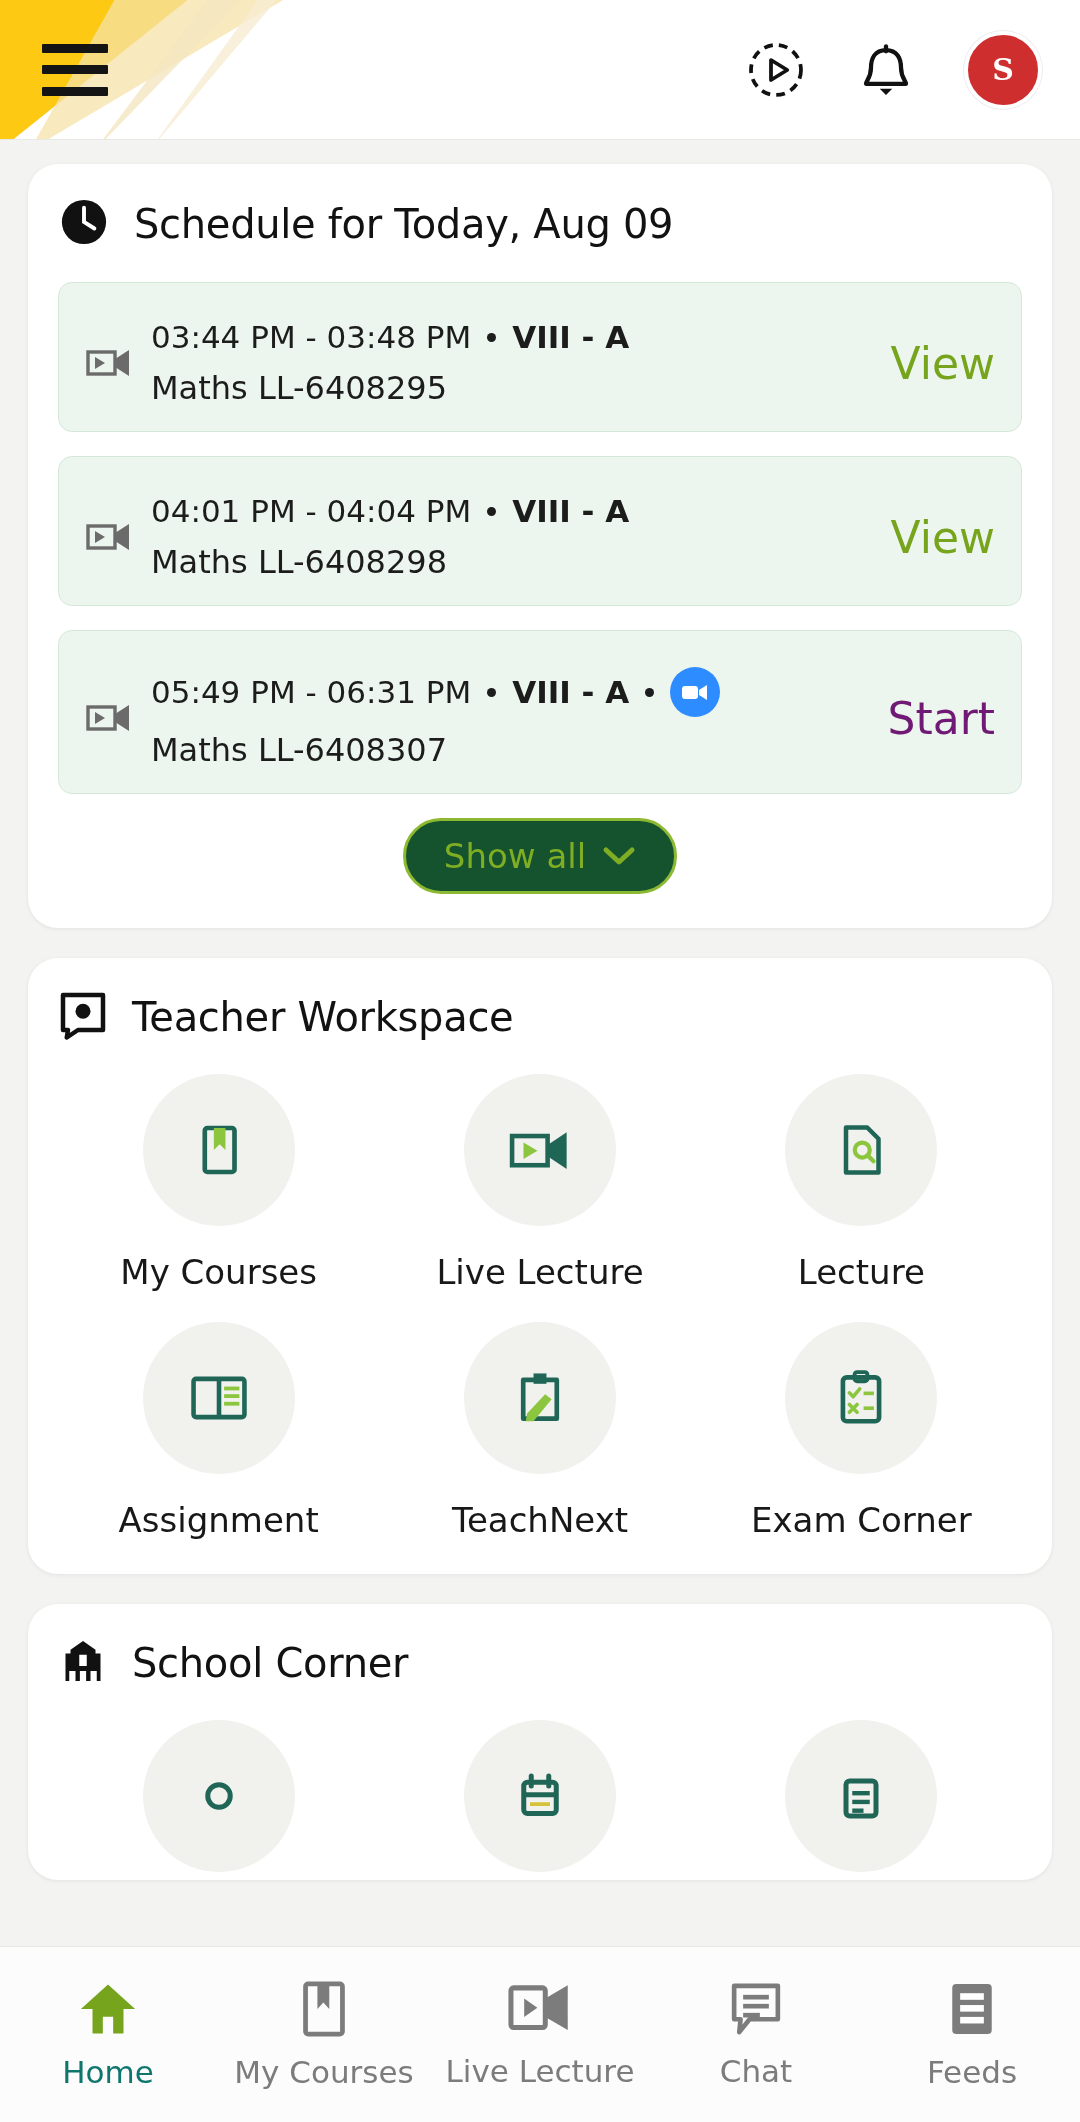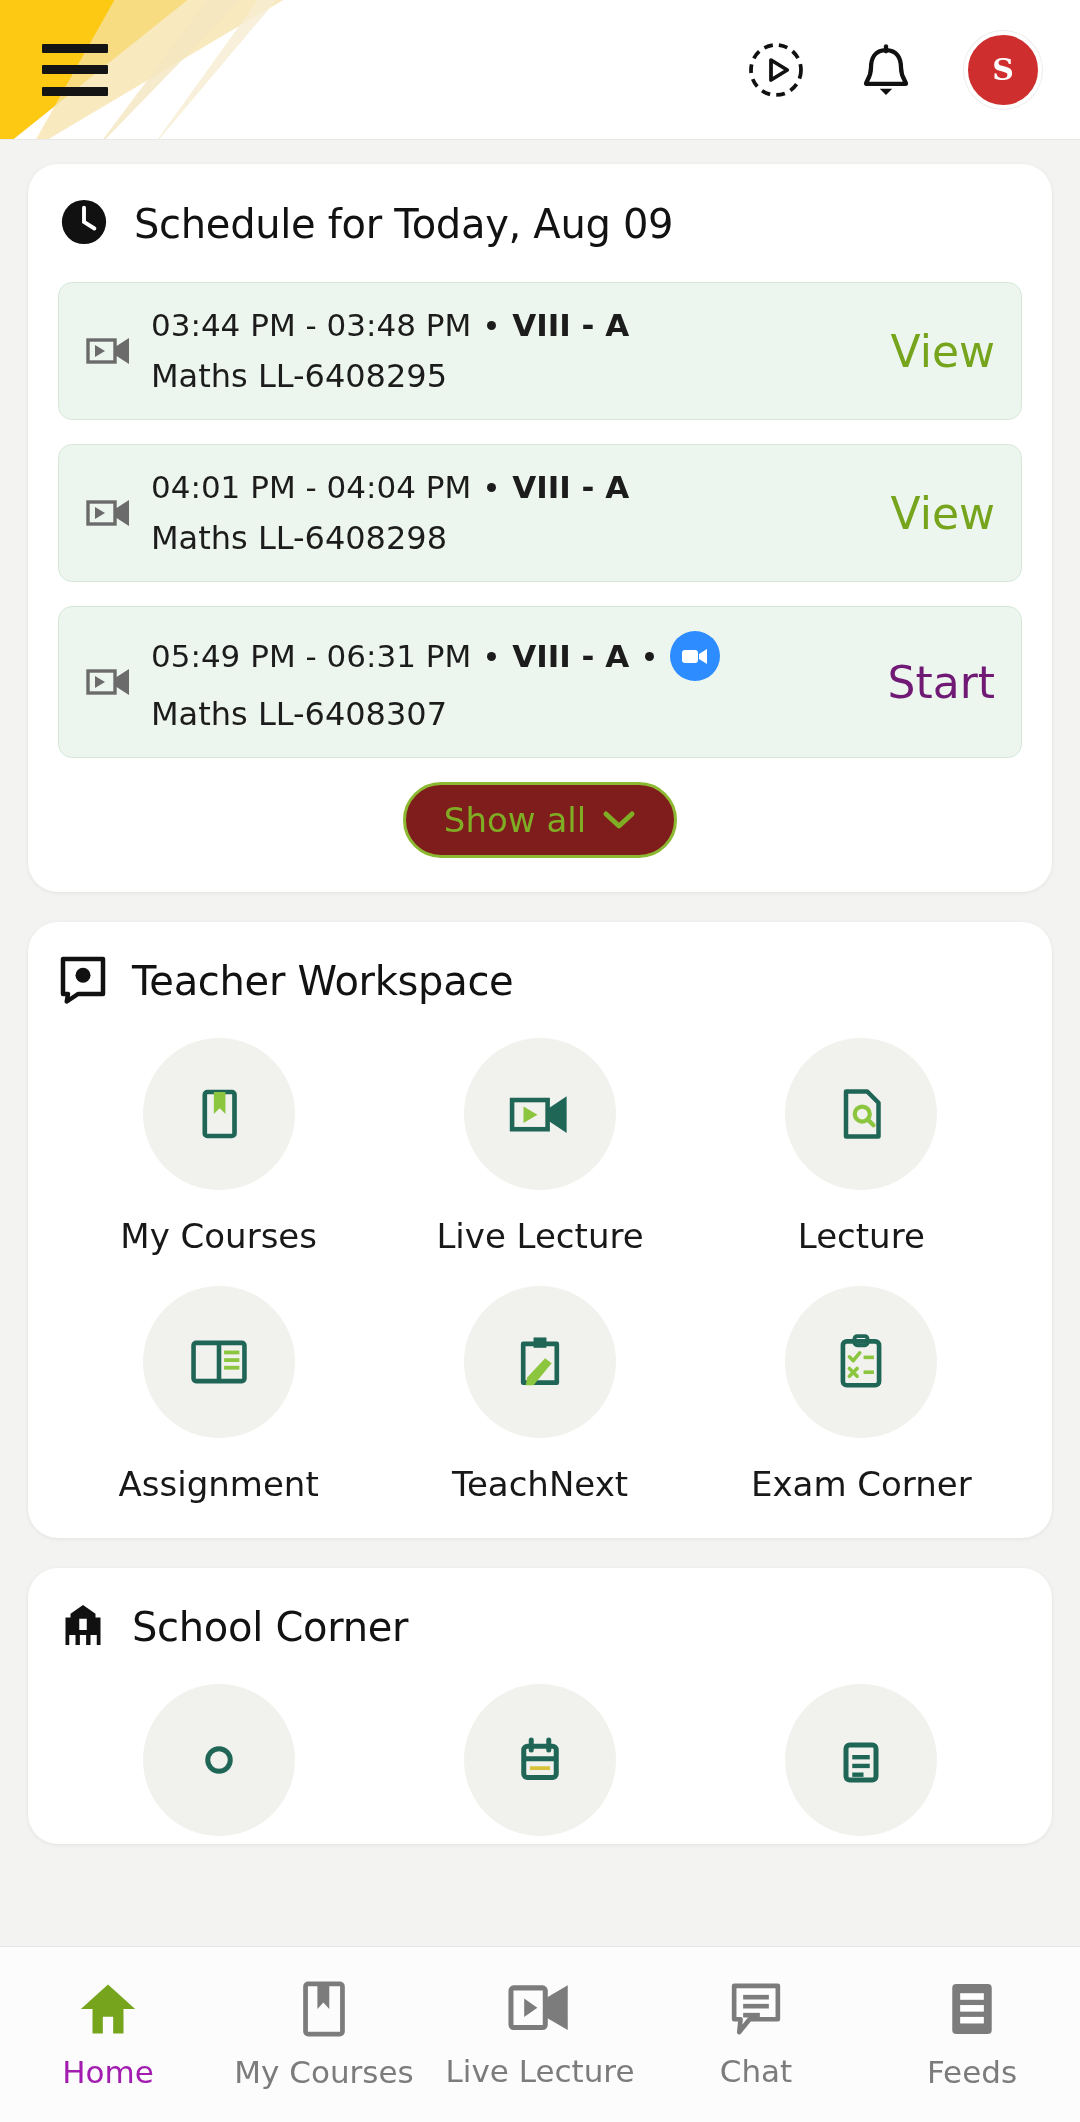--- a/index.html
+++ b/index.html
@@ -66,21 +66,21 @@
   }
   .card-head { display: flex; align-items: center; gap: 24px; margin-bottom: 30px; }
   .card-title { font-size: 40px; color: #121212; letter-spacing: -.3px; }
 
   
   .slot {
     display: flex; align-items: center;
     background: #edf6ee;
     border: 1px solid #d5e8d8;
     border-radius: 14px;
-    padding: 24px 26px 24px 22px;
+    padding: 36px 26px 24px 22px;
     margin-bottom: 24px;
     min-height: 130px;
   }
   .slot-ico { flex: 0 0 56px; display: flex; align-items: center; justify-content: center; margin-right: 14px; }
   .slot-body { flex: 1 1 auto; min-width: 0; }
   .slot-line1 {
     display: flex; align-items: center; gap: 16px;
     font-size: 31px; color: #1c1c1c; margin-bottom: 14px; white-space: nowrap;
   }
   .slot-line1 .grade { font-weight: 700; }
@@ -92,21 +92,21 @@
   .slot-line2 { font-size: 32px; color: #1c1c1c; }
   .slot-action { flex: 0 0 auto; margin-left: 8px; font-size: 44px; font-weight: 500; }
   .act-view { color: #76a51d; cursor: pointer; }
   .act-start { color: #701a75; }
 
   .showall-wrap { display: flex; justify-content: center; margin-top: 8px; }
   .showall {
     display: inline-flex; align-items: center; gap: 16px;
     border: 3px solid #8cb832; color: #7fae24;
     border-radius: 40px; padding: 15px 38px;
-    font-size: 34px; background: #7f1d1d; cursor: pointer;
+    font-size: 34px; background: #14532d; cursor: pointer;
   }
 
   
   .grid { display: grid; grid-template-columns: repeat(3, 1fr); row-gap: 30px; margin-top: 8px; }
   .tile { display: flex; flex-direction: column; align-items: center; cursor: pointer; }
   .tile-circ {
     width: 152px; height: 152px; border-radius: 50%;
     background: #f1f1ee; display: flex; align-items: center; justify-content: center;
   }
   .tile-label { margin-top: 26px; font-size: 34px; color: #181818; }
@@ -116,21 +116,21 @@
     flex: 0 0 176px;
     background: #fcfcfc;
     border-top: 1px solid #e6e6e4;
     display: flex; align-items: center;
   }
   .nav-item {
     flex: 1 1 0; display: flex; flex-direction: column; align-items: center; gap: 16px;
     cursor: pointer;
   }
   .nav-label { font-size: 31px; color: #7c7c7c; }
-  .nav-item.active .nav-label { color: #a21caf; }
+  .nav-item.active .nav-label { color: #0f766e; }
 </style>
 </head>
 <body>
 
 <div class="phone">
 
   <div class="header">
     <svg class="deco" viewBox="0 0 420 140">
       <polygon points="0,-10 200,-10 0,150" fill="#fdc913"></polygon>
       <polygon points="120,-10 300,-10 30,150" fill="#f6e2a8" opacity=".75"></polygon>

